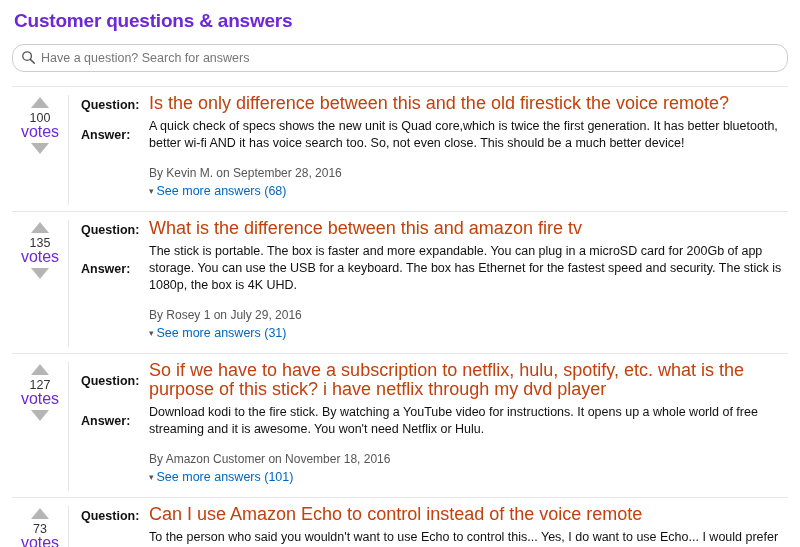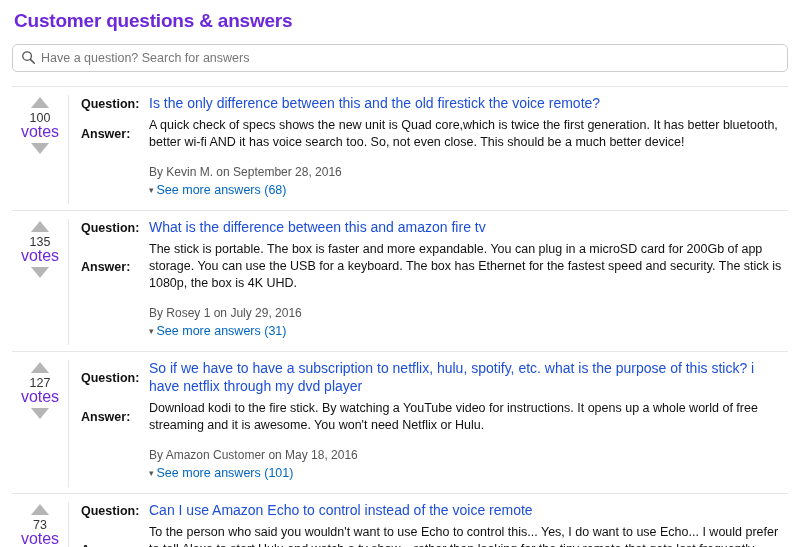--- a/index.html
+++ b/index.html
@@ -28,21 +28,21 @@
   }
   .search-wrap {
     position: relative;
     margin: 0 0 14px 0;
   }
   .search-box {
     width: 100%;
     box-sizing: border-box;
     height: 28px;
     border: 1px solid #cdcdcd;
-    border-radius: 5px;
+    border-radius: 12px;
     background: #fff;
     font-family: "Liberation Sans", sans-serif;
     font-size: 12.5px;
     color: #555;
     padding: 4px 8px 4px 28px;
     outline: none;
   }
   .search-box::placeholder { color: #767676; }
   .search-icon {
     position: absolute;
@@ -117,23 +117,23 @@
     padding-top: 1px;
   }
   .row-content {
     flex: 1 1 auto;
     font-size: 12.5px;
     line-height: 17px;
     color: #111;
     min-width: 0;
   }
   .q-link {
-    color: #1d4ed8;
+    color: #c2410c;
     text-decoration: none;
-    font-size: 14px;
+    font-size: 18px;
     line-height: 17px;
     cursor: pointer;
   }
   .answer-text { color: #111; }
   .see-more-inline {
     color: #0066c0;
     cursor: pointer;
   }
   .byline {
     font-size: 12px;
@@ -255,21 +255,21 @@
         </div>
         <div class="row">
           <div class="row-label">Answer:</div>
           <div class="row-content">
             <span class="answer-text">Download kodi to the fire stick. By watching a YouTube video for instructions. It opens up a whole world of free streaming and it is awesome. You won't need Netflix or Hulu.</span>
           </div>
         </div>
         <div class="row">
           <div class="row-label"></div>
           <div class="row-content">
-            <div class="byline">By Amazon Customer on May 18, 2016</div>
+            <div class="byline">By Amazon Customer on November 18, 2016</div>
             <div class="more-answers">
               <span class="caret">▾</span><span class="ma-label">See more answers (101)</span>
             </div>
           </div>
         </div>
       </div>
     </div>
 
     <div class="qa-item">
       <div class="votes-col">

